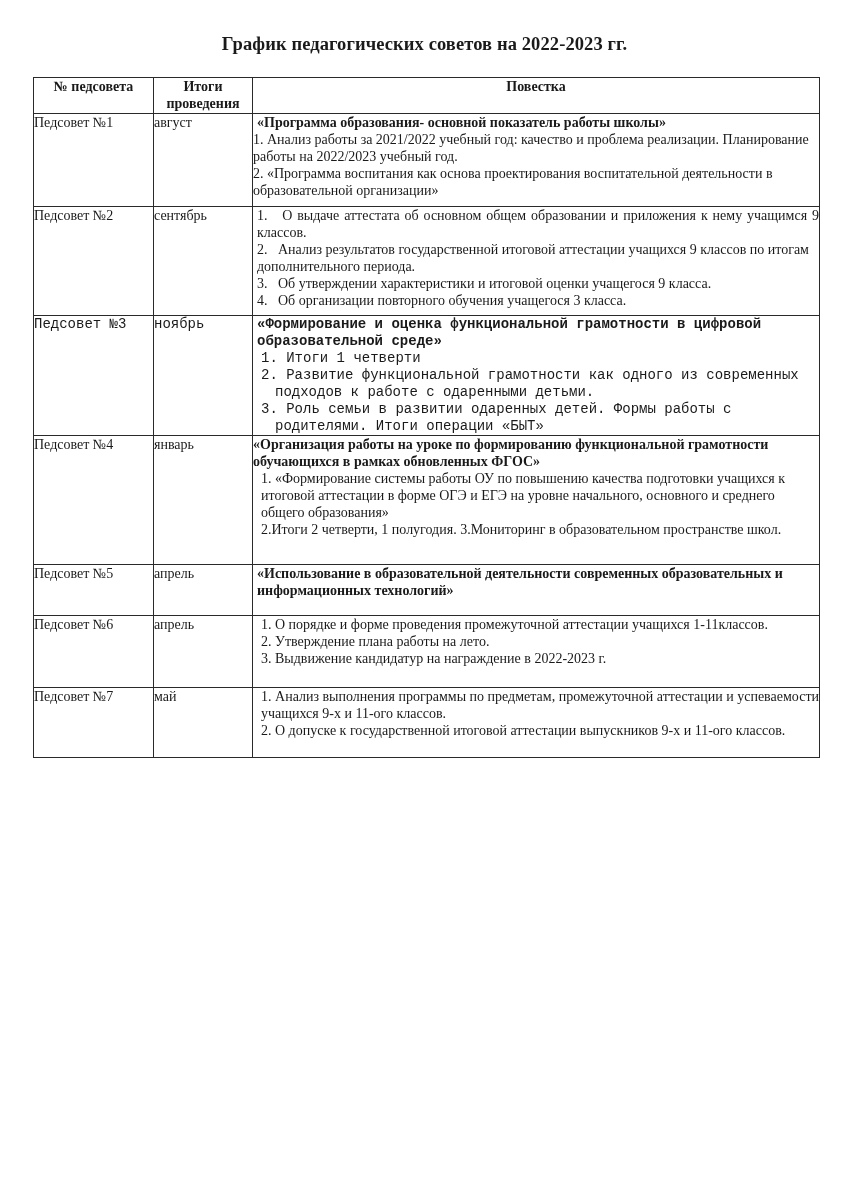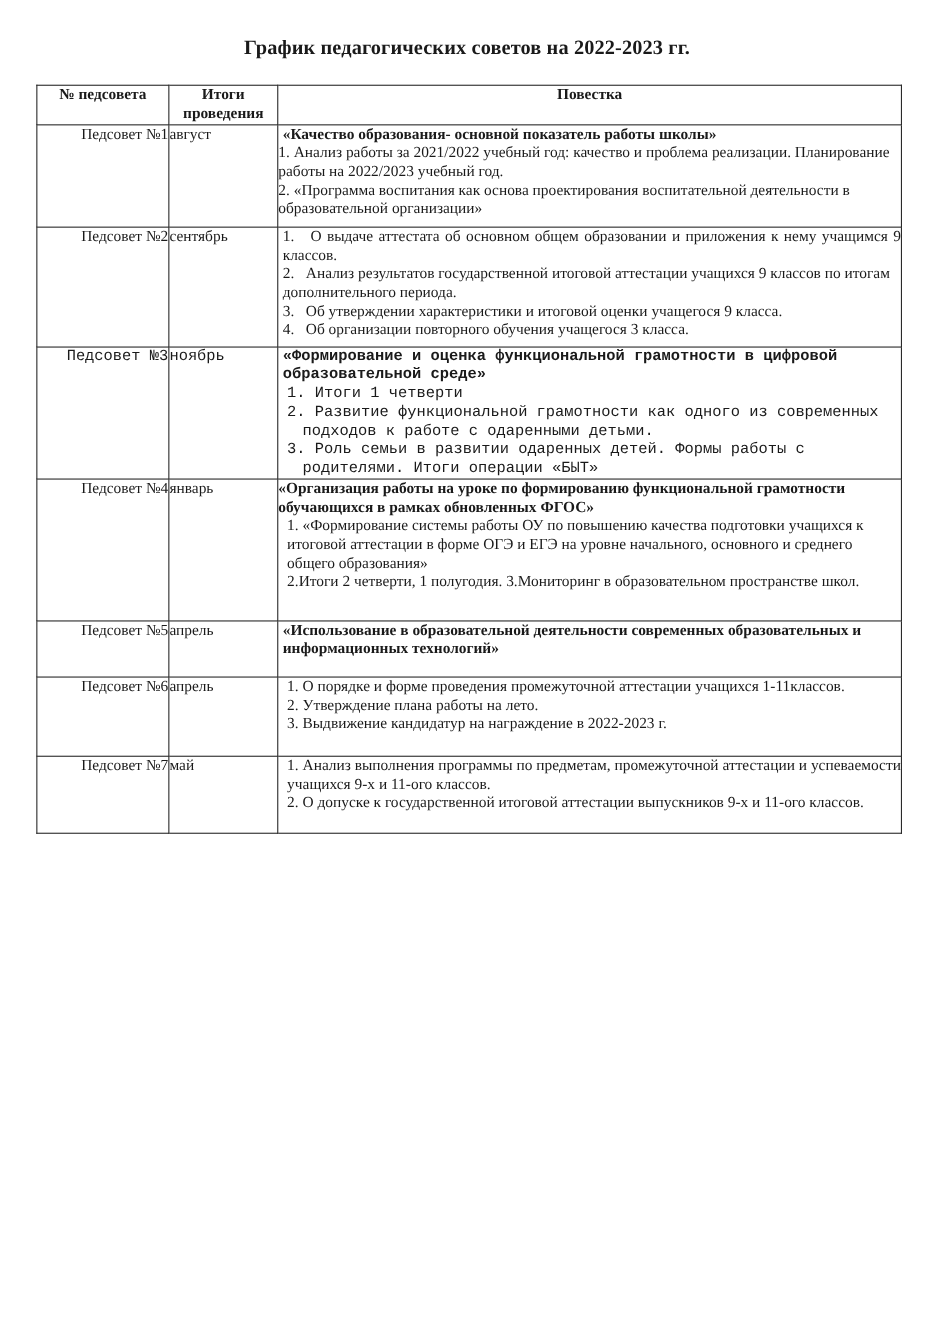--- a/index.html
+++ b/index.html
@@ -23,21 +23,21 @@
     vertical-align: top; padding: 0;
   }
   col.c1 { width: 120px; }
   col.c2 { width: 99px; }
   col.c3 { width: 567px; }
   th { font-weight: bold; font-size: 14px; line-height: 17px; }
   th.h1 { text-align: center; padding-top: 2px; }
   th.h2 { text-align: center; padding-top: 2px; }
   th.h3 { text-align: center; padding-top: 2px; }
   tr.hdr { height: 36px; }
-  td.num { text-align: right; padding-top: 1px; margin-top: 20px; }
+  td.num { text-align: left; padding-top: 1px; margin-top: 20px; }
   td.date { text-align: left; padding-top: 1px; }
   td.agenda { padding: 1px 4px 1px 2px; }
   .agenda .topic { font-weight: bold; }
   .agenda .line { display: block; }
   .agenda .ind1 { padding-left: 4px; }
   .agenda .hang2 { padding-left: 22px; text-indent: -14px; }
   .agenda .just { text-align: justify; text-align-last: left; }
   tr.r1 { height: 93px; }
   tr.r2 { height: 109px; }
   tr.r3 { height: 119px; font-family: Liberation Mono, monospace; }
@@ -67,21 +67,21 @@
       <th class="h2" style="word-spacing: 40px;">Итоги проведения</th>
       <th class="h3">Повестка</th>
     </tr>
   </thead>
   <tbody>
 
     <tr class="r1">
       <td class="num">Педсовет №1</td>
       <td class="date">август</td>
       <td class="agenda">
-        <span class="line topic ind1">«Качество образования- основной показатель работы школы»</span>
+        <span class="line topic ind1">«Программа образования- основной показатель работы школы»</span>
         <span class="line">1. Анализ работы за 2021/2022 учебный год: качество и проблема реализации. Планирование работы на 2022/2023 учебный год.</span>
         <span class="line">2. «Программа воспитания как основа проектирования воспитательной деятельности в образовательной организации»</span>
       </td>
     </tr>
 
     <tr class="r2">
       <td class="num">Педсовет №2</td>
       <td class="date">сентябрь</td>
       <td class="agenda">
         <span class="line just ind1" style="white-space:pre-wrap">1.   О выдаче аттестата об основном общем образовании и приложения к нему учащимся 9 классов.</span>

